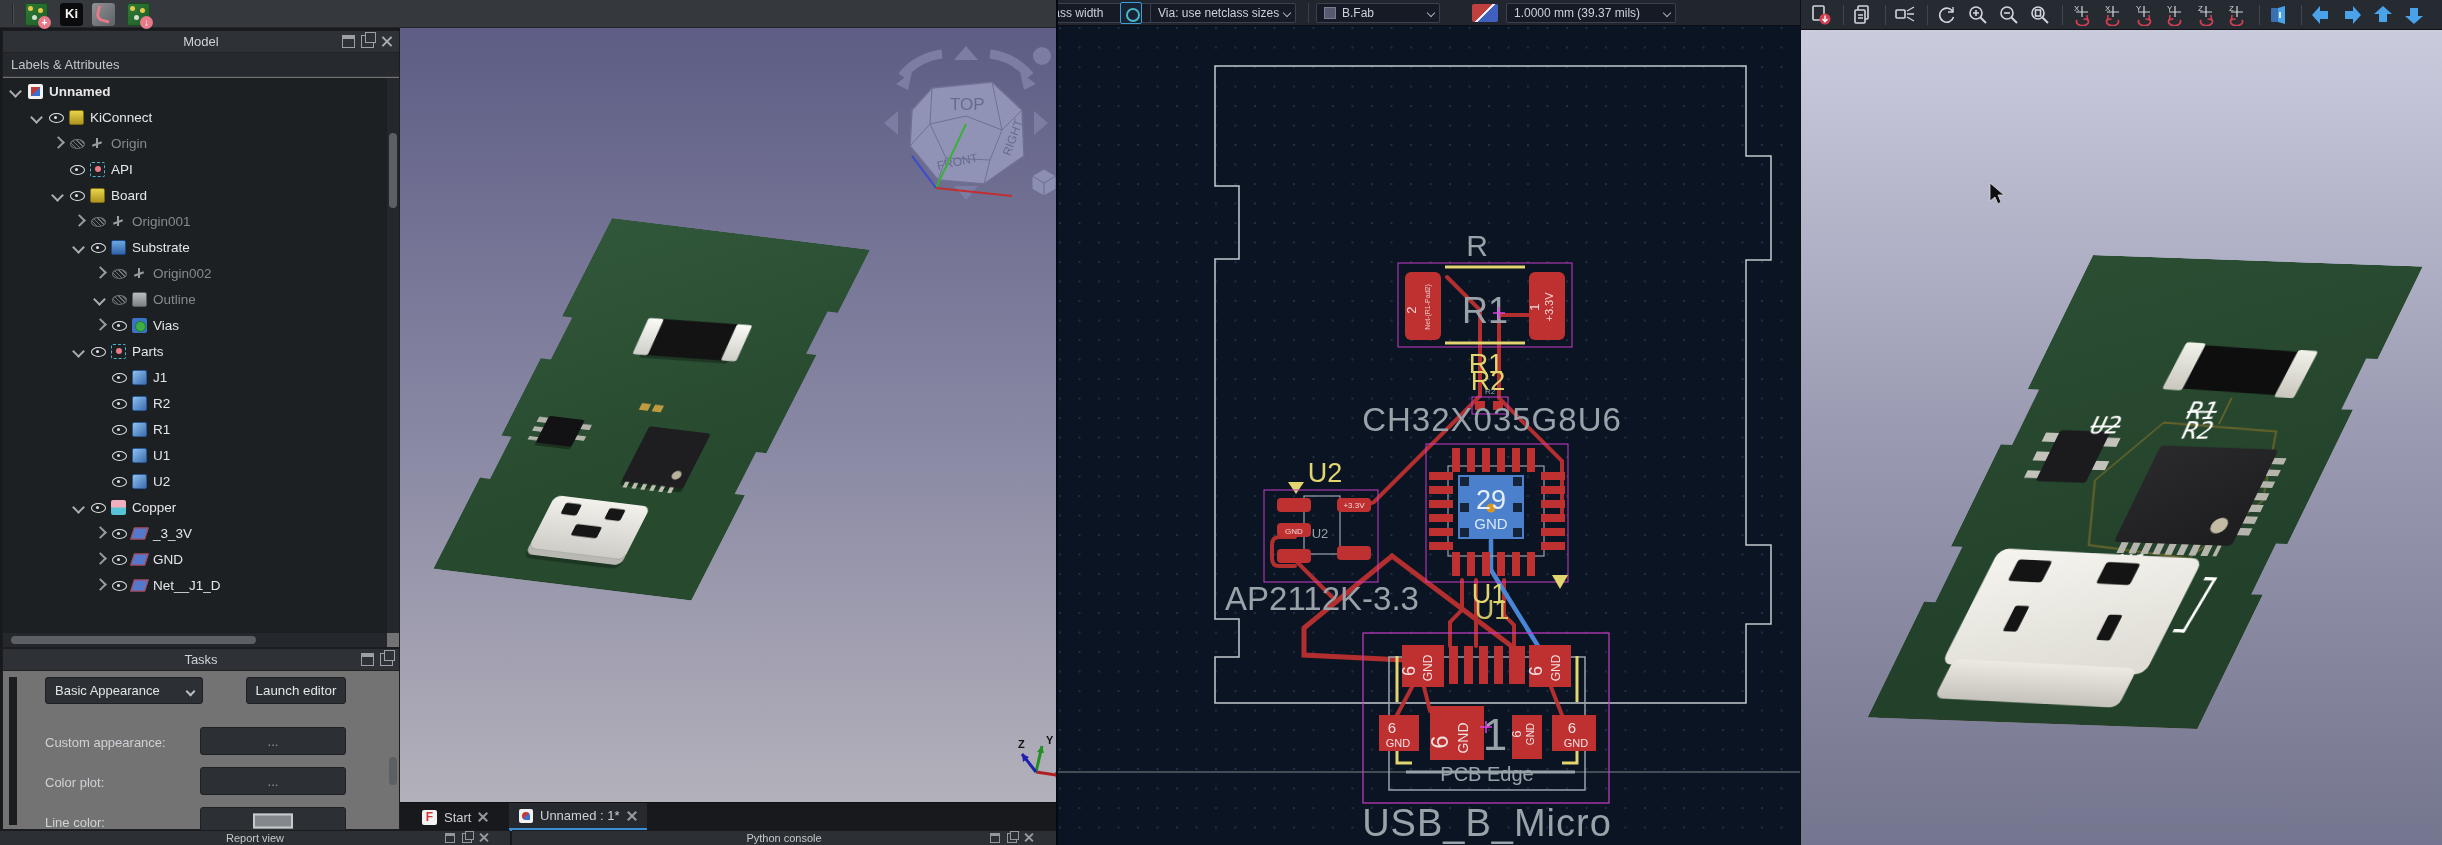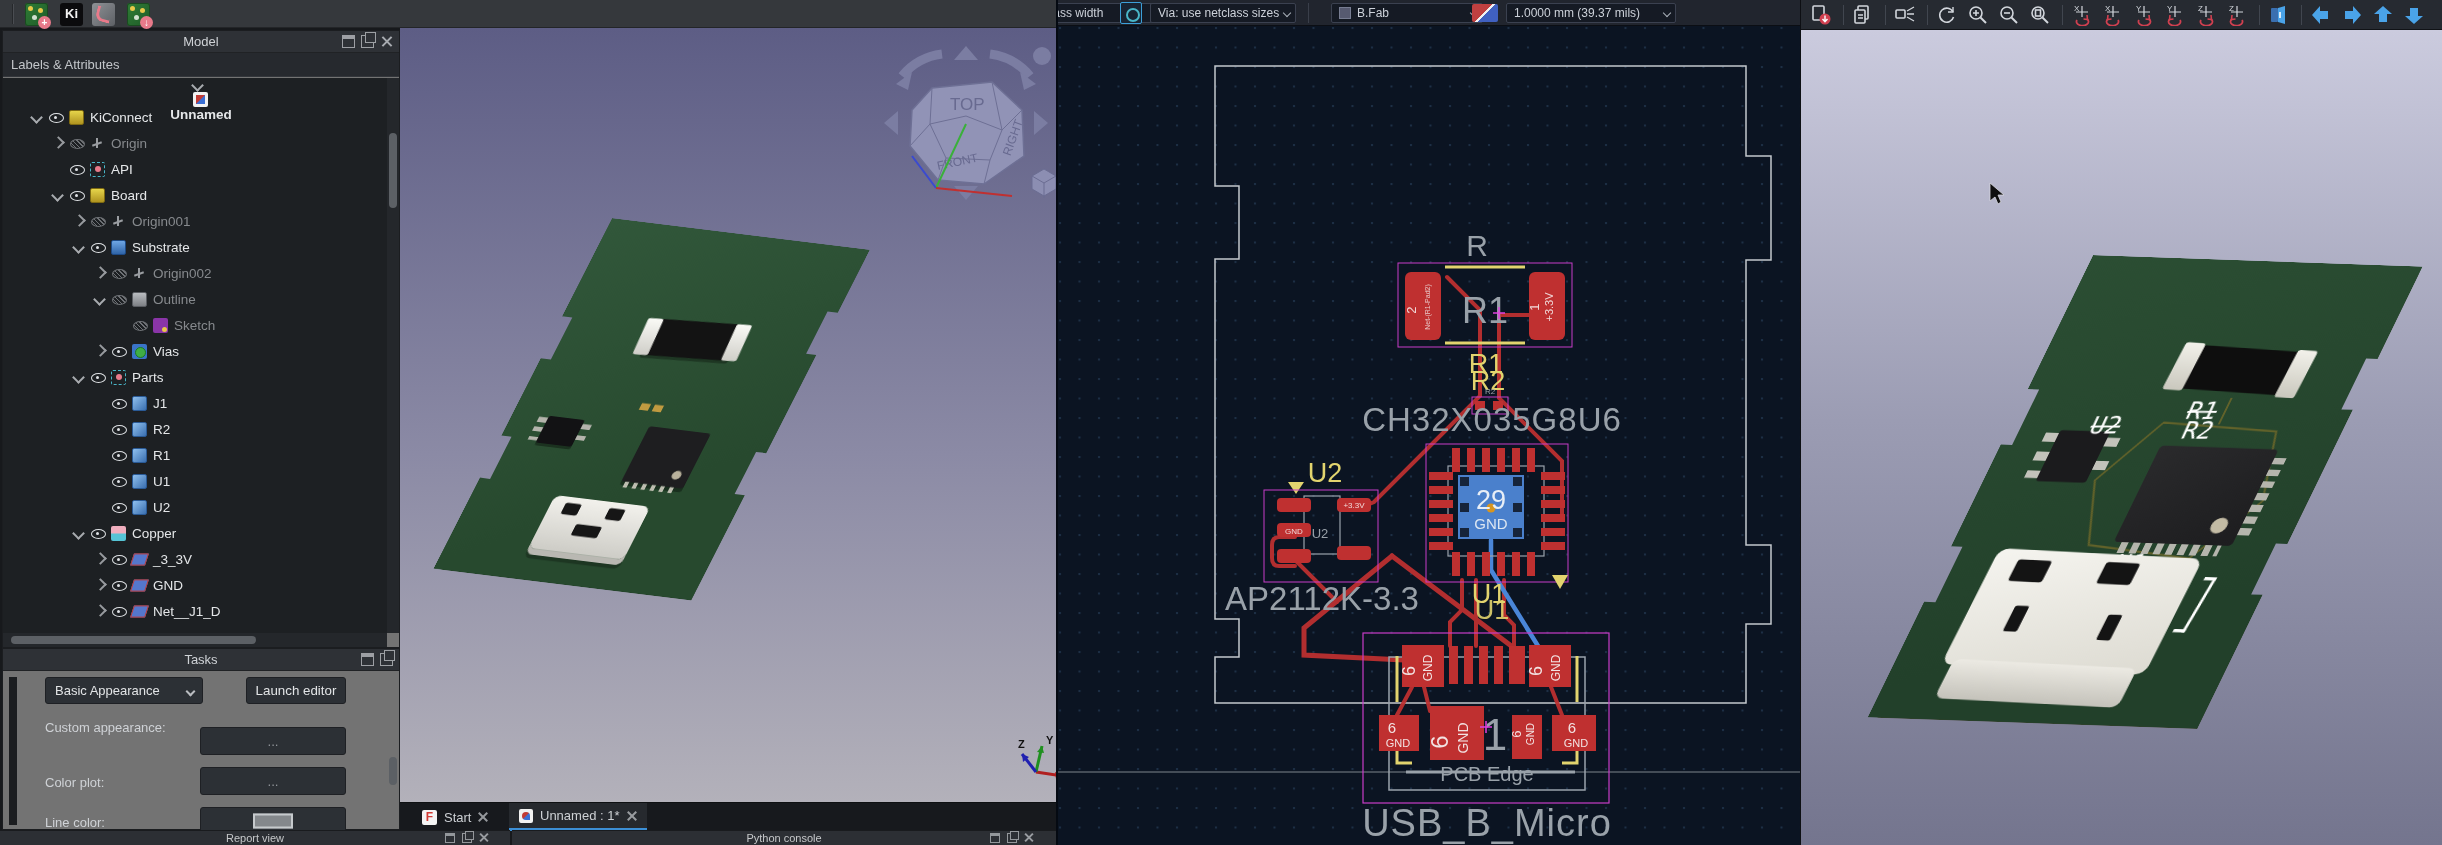--- a/index.html
+++ b/index.html
@@ -177,21 +177,21 @@
     <div class="ptitle">
       <span>Model</span>
       <span class="winbtns">
         <span class="wb min"></span>
         <span class="wb float"></span>
         <span class="wb close"></span>
       </span>
     </div>
     <div id="model-sub">Labels &amp; Attributes</div>
     <div id="tree">
-        <div class="trow b" style="padding-left: 6px; flex-direction: column;">
+        <div class="trow b" style="padding-left: 6px;">
           <span class="exp open"></span>
           <span class="tico doc"></span>
           <span class="lbl">Unnamed</span>
         </div>
         <div class="trow " style="padding-left: 27px;">
           <span class="exp open"></span>
           <span class="eye on"></span>
           <span class="tico ypart"></span>
           <span class="lbl">KiConnect</span>
         </div>
@@ -229,26 +229,20 @@
           <span class="exp closed"></span>
           <span class="eye off"></span>
           <span class="tico origin"></span>
           <span class="lbl">Origin002</span>
         </div>
         <div class="trow g" style="padding-left: 90px;">
           <span class="exp open"></span>
           <span class="eye off"></span>
           <span class="tico gpart"></span>
           <span class="lbl">Outline</span>
-        </div>
-        <div class="trow g" style="padding-left: 111px;">
-          <span class="exp "></span>
-          <span class="eye off"></span>
-          <span class="tico sketch"></span>
-          <span class="lbl">Sketch</span>
         </div>
         <div class="trow " style="padding-left: 90px;">
           <span class="exp closed"></span>
           <span class="eye on"></span>
           <span class="tico vias"></span>
           <span class="lbl">Vias</span>
         </div>
         <div class="trow " style="padding-left: 69px;">
           <span class="exp open"></span>
           <span class="eye on"></span>
@@ -325,21 +319,21 @@
         <span class="wb min"></span>
         <span class="wb float"></span>
       </span>
     </div>
     <div class="task-track"></div>
     <div class="combo">
       <span>Basic Appearance</span>
       <span class="chev"></span>
     </div>
     <button class="btn" style="left:243px;top:28px;width:100px;height:27px">Launch editor</button>
-    <div class="tlabel" style="top:71px">Custom appearance:</div>
+    <div class="tlabel" style="top:86px">Custom appearance:</div>
     <button class="btn dots-btn" style="left:197px;top:78px;width:146px;height:28px">...</button>
     <div class="tlabel" style="top:126px">Color plot:</div>
     <button class="btn dots-btn" style="left:197px;top:118px;width:146px;height:28px">...</button>
     <div class="tlabel" style="top:166px">Line color:</div>
     <button class="btn" style="left:197px;top:158px;width:146px;height:28px">
         <span class="swatch"></span>
       </button>
     <div style="position:absolute;right:2px;top:108px;width:8px;height:28px;border-radius:4px;background:#5c6065"></div>
   </div>
 
@@ -425,21 +419,21 @@
   <div id="kicad" class="abs">
     <div id="k-toolbar">
       <div class="kdd" style="left:-48px;width:158px">
         <span>e netclass width</span><span class="chev"></span>
       </div>
       <div class="ktool" style="left:62px"></div>
       <div class="kdd" style="left:92px;width:146px">
         <span>Via: use netclass sizes</span><span class="chev"></span>
       </div>
       <div style="position:absolute;left:250px;top:3px;width:1px;height:20px;background:#3a3f4a"></div>
-      <div class="kdd" style="left:273px;width:152px">
+      <div class="kdd" style="left:258px;width:124px">
         <span class="ksw"></span><span>B.Fab</span><span class="chev"></span>
       </div>
       <div class="kpair" style="left:414px"></div>
       <div class="kdd" style="left:448px;width:170px">
         <span>1.0000 mm (39.37 mils)</span><span class="chev"></span>
       </div>
     </div>
 
     <svg id="k-canvas" viewBox="0 0 744 819">
       <defs>

